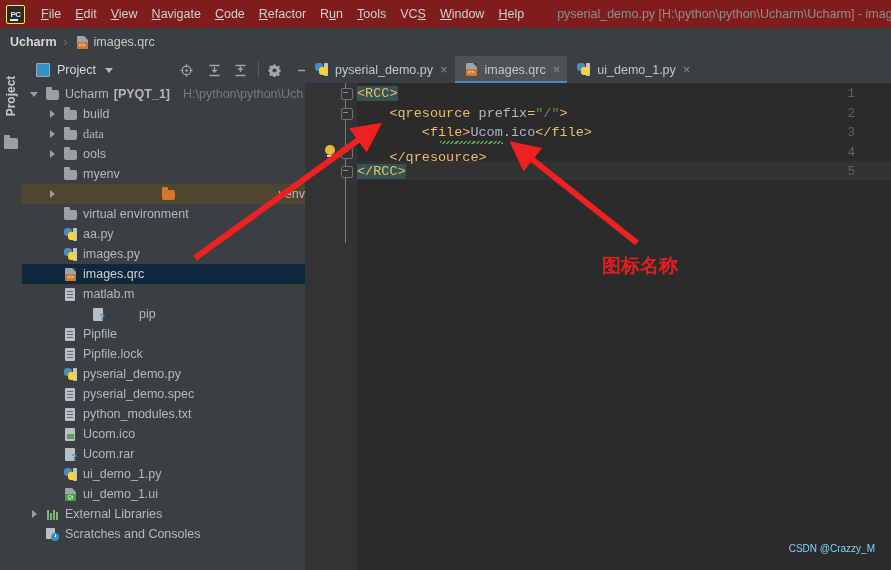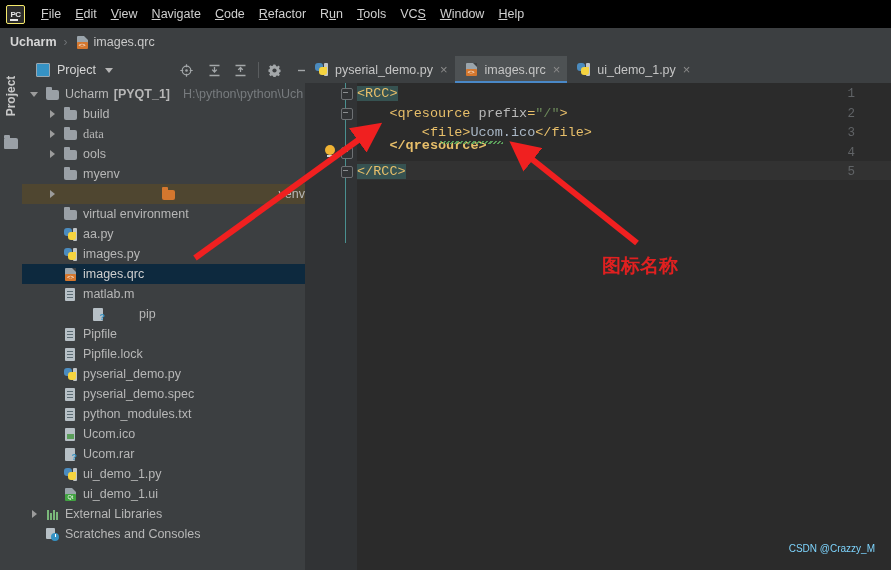--- a/index.html
+++ b/index.html
@@ -8,21 +8,21 @@
     background:#3c3f41;
     font-family:"Liberation Sans",sans-serif;
     font-size:12.5px;color:#bbbbbb;
     -webkit-font-smoothing:antialiased;
   }
   #app{position:relative;width:891px;height:570px;}
 
   
   .menubar{
     position:absolute;left:0;top:0;width:891px;height:28px;
-    background:#000000;display:flex;align-items:center;
+    background:#7f1d1d;display:flex;align-items:center;
   }
   .pc-logo{
     width:17px;height:17px;margin-left:6px;margin-right:9px;
     border:1.5px solid #f5e96a;border-radius:2px;
     background:#2b2b2b;color:#e8e8e8;font-size:8px;font-weight:bold;
     display:flex;align-items:center;justify-content:center;
     letter-spacing:-.5px;position:relative;
   }
   .pc-logo::after{content:"";position:absolute;bottom:2px;left:3px;width:8px;height:1.5px;background:#e8e8e8;}
   .menuitem{
@@ -227,20 +227,21 @@
         <div class="menuitem"><u>V</u>iew</div>
         <div class="menuitem"><u>N</u>avigate</div>
         <div class="menuitem"><u>C</u>ode</div>
         <div class="menuitem"><u>R</u>efactor</div>
         <div class="menuitem">R<u>u</u>n</div>
         <div class="menuitem"><u>T</u>ools</div>
         <div class="menuitem">VC<u>S</u></div>
         <div class="menuitem"><u>W</u>indow</div>
         <div class="menuitem"><u>H</u>elp</div>
       </div>
+    <div class="wintitle">pyserial_demo.py [H:\python\python\Ucharm\Ucharm] - imag</div>
   </div>
 
   <div class="crumbbar">
     <span class="crumb">Ucharm</span>
     <span class="crumb-sep">›</span>
     <span class="ico" style="margin-right:4px;">
       <span class="ic-qrc">
           <span class="top"></span>
           <span class="bot">&lt;&gt;</span>
         </span>
@@ -569,21 +570,21 @@
           <div class="lnum" style="top: 4px;">1</div>
           <div class="lnum" style="top: 23.5px;">2</div>
           <div class="lnum" style="top: 43px;">3</div>
           <div class="lnum" style="top: 62.5px;">4</div>
           <div class="lnum" style="top: 82px;">5</div>
         </div>
       <div id="codelines">
           <div class="codeline" style="top: 3px;"><span class="c-tag tagmatch">&lt;RCC&gt;</span></div>
           <div class="codeline" style="top: 22.5px;"><span class="c-tag">    &lt;qresource </span><span class="c-attr">prefix</span><span class="c-tag">=</span><span class="c-val">"/"</span><span class="c-tag">&gt;</span></div>
           <div class="codeline" style="top: 42px;"><span class="c-tag">        &lt;file&gt;</span><span class="c-txt">Ucom.ico</span><span class="c-tag">&lt;/file&gt;</span></div>
-          <div class="codeline" style="top: 55px; font-weight: bold;"><span class="c-tag">    &lt;/qresource&gt;</span></div>
+          <div class="codeline" style="top: 67px;"><span class="c-tag">    &lt;/qresource&gt;</span></div>
           <div class="codeline" style="top: 81px;"><span class="c-tag tagmatch">&lt;/RCC&gt;</span></div>
         </div>
 
       <div class="squig" style="left:135px;top:58px;width:63px;"></div>
     </div>
   </div>
 
   <svg class="annot" viewBox="0 0 891 570">
     <defs>
       <marker id="ah" markerWidth="5" markerHeight="5" refX="2.1" refY="2.5" orient="auto">

